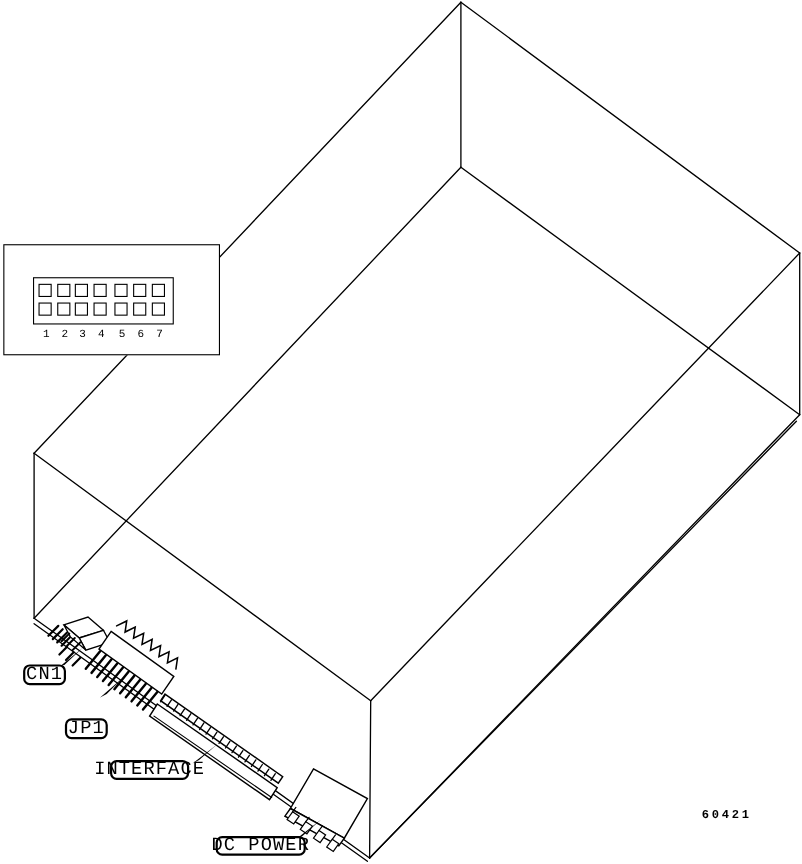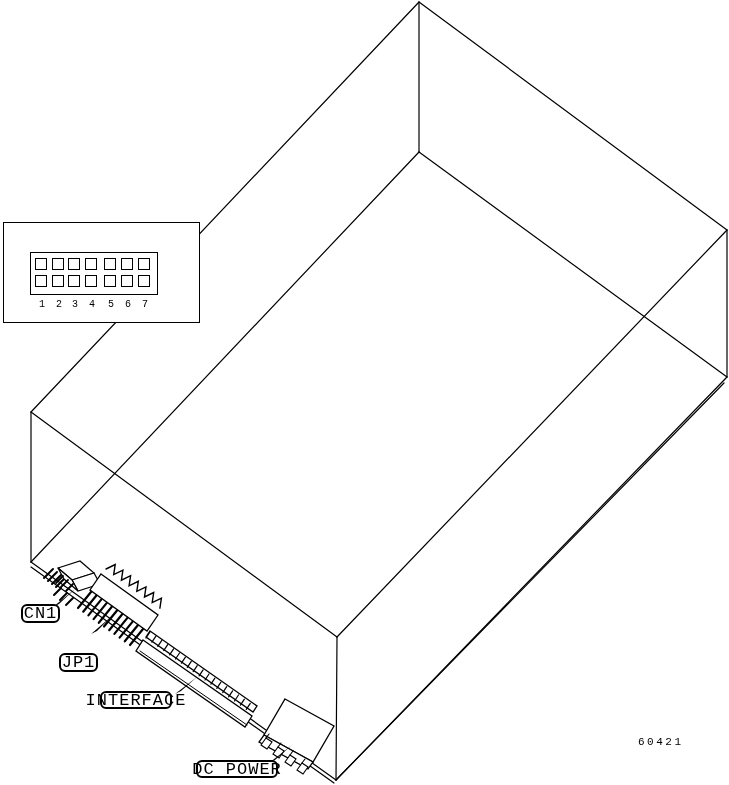--- a/index.html
+++ b/index.html
@@ -34,21 +34,21 @@
     position:absolute;border:2px solid #000;border-radius:6px;background:#ffffff;
     box-sizing:border-box;display:flex;align-items:center;justify-content:center;
     font-size:17px;letter-spacing:1px;white-space:pre;z-index:3;
   }
   .callout-cn1{left:21px;top:604px;width:39px;height:19px;}
   .callout-jp1{left:59px;top:631px;width:39px;height:19px;margin-top:22px;}
   .callout-interface{left:100px;top:691px;width:72px;height:18px;}
   .callout-dcpower{left:196px;top:760px;width:82px;height:18px;}
   
   .fig-num{
-    position:absolute;left:638px;top:736px;font-size:11px;letter-spacing:2.5px;
+    position:absolute;left:638px;top:736px;font-size:11px;letter-spacing:2.5px;font-weight:bold;
   }
 </style>
 </head>
 <body>
 
 <div class="canvas">
 
   <svg width="729" height="785" viewBox="0 0 729 785">
     <g fill="none" stroke="#000000" stroke-width="1.2" stroke-linecap="round">
 

